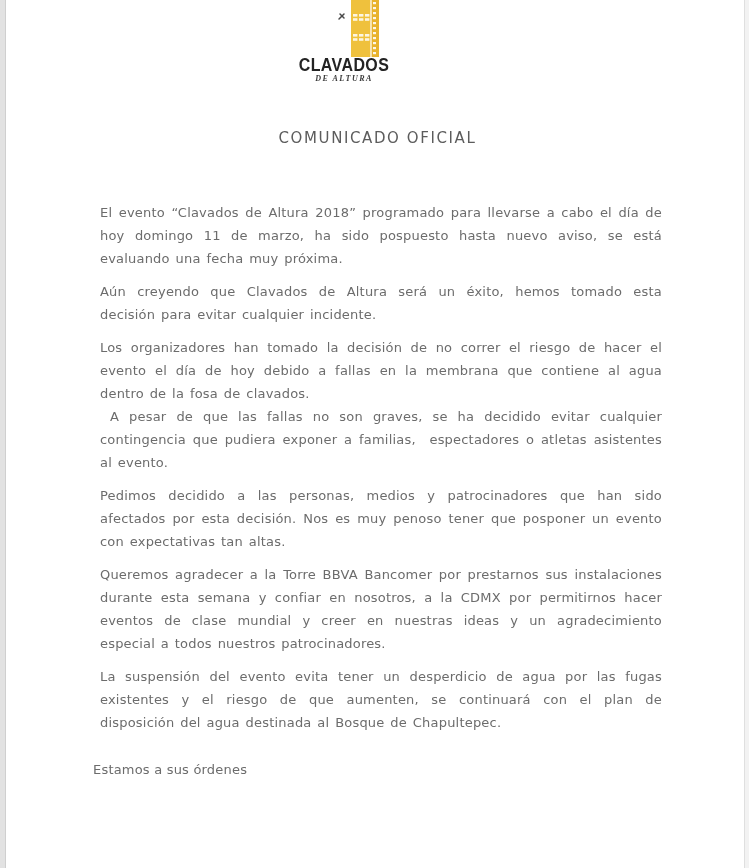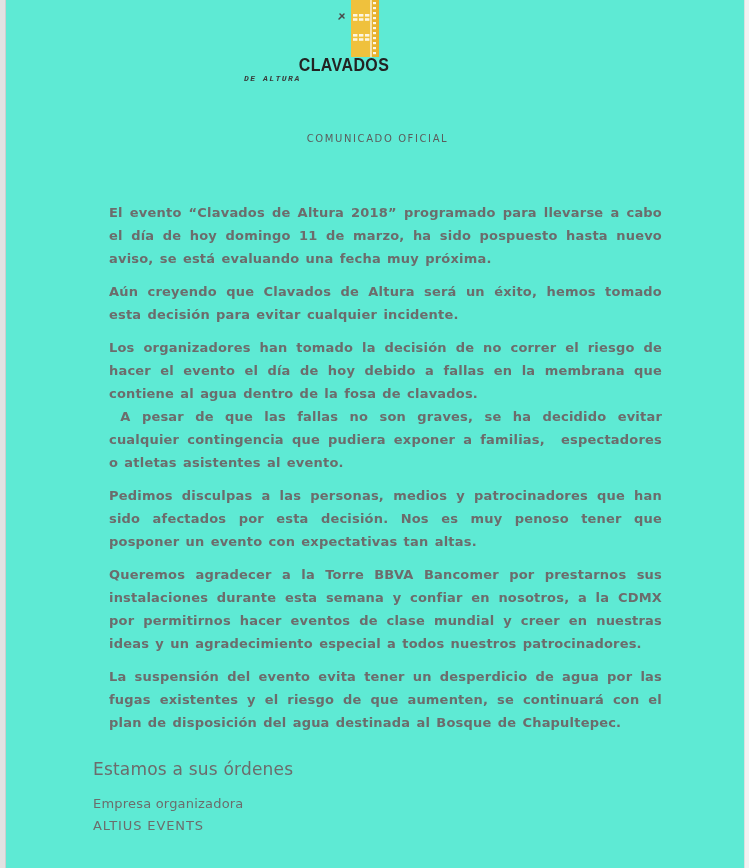--- a/index.html
+++ b/index.html
@@ -6,21 +6,21 @@
     --tower-yellow:#EFC13D;
     --tower-strip:#E8B32F;
     --ink-body:#6c6c6c;
     --ink-title:#5c5c5c;
     --ink-logo:#232323;
   }
   html,body{margin:0;padding:0;background:#ededed;}
   .photo{
     position:relative;
     width:749px;height:868px;
-    background:#5eead4;
+    background:#ffffff;
     overflow:hidden;
     font-family:"DejaVu Sans",sans-serif;
   }
   .edge-left{
     position:absolute;left:0;top:0;width:5px;height:100%;
     background:#e2e2e2;border-right:1px solid #cfcfcf;
   }
   .edge-right{
     position:absolute;right:0;top:0;width:4px;height:100%;
     background:#f2f2f2;border-left:1px solid #dfdfdf;
@@ -31,49 +31,48 @@
   .brand{
     position:absolute;left:244px;top:55px;width:200px;
     text-align:center;
     font-family:"Liberation Sans",sans-serif;
     font-weight:800;font-size:19px;line-height:19px;
     letter-spacing:.5px;color:var(--ink-logo);
     transform:scaleX(.84);
   }
   .tagline{
     position:absolute;left:244px;top:74px;width:200px;
-    text-align:left;
-    font-family:Liberation Mono, monospace;
+    text-align:center;
+    font-family:Liberation Serif, serif;
     font-style:italic;font-weight:700;
     font-size:8px;letter-spacing:1.5px;color:#3a3a3a;
   }
 
   
   .content{
     position:absolute;left:93px;top:128px;width:569px;
     color:var(--ink-body);
   }
   .doc-title{
     text-align:center;
-    font-size:10px;line-height:21px;letter-spacing:1.6px;
+    font-size:15px;line-height:21px;letter-spacing:1.6px;
     color:var(--ink-title);
     margin:0 0 52px 0;
     white-space:nowrap;
   }
   .para{
-    margin:0 0 10px 16px;
+    margin:0 0 10px 7px;
     font-size:13px;line-height:23px;
     letter-spacing:.2px;word-spacing:1.5px;
     text-align:justify;
     white-space:pre-line;
-    font-weight:bold;
   }
   .closing{
     margin:24px 0 0 0;
-    font-size:17px;line-height:23px;letter-spacing:.2px;
+    font-size:13px;line-height:23px;letter-spacing:.2px;
   }
   .signature{
     margin-top:12px;
     font-size:13px;line-height:22px;letter-spacing:.2px;
   }
   .signature .company{letter-spacing:.9px;}
 </style>
 </head>
 <body>
 
@@ -129,25 +128,21 @@
   <div class="content">
     <div class="doc-title">
       <div>COMUNICADO OFICIAL</div>
     </div>
 
     <div class="paragraphs">
         <p class="para">El evento “Clavados de Altura 2018” programado para llevarse a cabo el día de hoy domingo 11 de marzo, ha sido pospuesto hasta nuevo aviso, se está evaluando una fecha muy próxima.</p>
         <p class="para">Aún creyendo que Clavados de Altura será un éxito, hemos tomado esta decisión para evitar cualquier incidente.</p>
         <p class="para">Los organizadores han tomado la decisión de no correr el riesgo de hacer el evento el día de hoy debido a fallas en la membrana que contiene al agua dentro de la fosa de clavados.
 &nbsp;A pesar de que las fallas no son graves, se ha decidido evitar cualquier contingencia que pudiera exponer a familias,&nbsp; espectadores o atletas asistentes al evento.</p>
-        <p class="para">Pedimos disculpas a las personas, medios y patrocinadores que han sido afectados por esta decisión. Nos es muy penoso tener que posponer un evento con expectativas tan altas.</p>
+        <p class="para">Pedimos decidido a las personas, medios y patrocinadores que han sido afectados por esta decisión. Nos es muy penoso tener que posponer un evento con expectativas tan altas.</p>
         <p class="para">Queremos agradecer a la Torre BBVA Bancomer por prestarnos sus instalaciones durante esta semana y confiar en nosotros, a la CDMX por permitirnos hacer eventos de clase mundial y creer en nuestras ideas y un agradecimiento especial a todos nuestros patrocinadores.</p>
         <p class="para">La suspensión del evento evita tener un desperdicio de agua por las fugas existentes y el riesgo de que aumenten, se continuará con el plan de disposición del agua destinada al Bosque de Chapultepec.</p>
       </div>
 
     <p class="closing">Estamos a sus órdenes</p>
 
-    <div class="signature">
-      <div class="role">Empresa organizadora</div>
-      <div class="company">ALTIUS EVENTS</div>
-    </div>
   </div>
 </div>
 
 </body></html>

